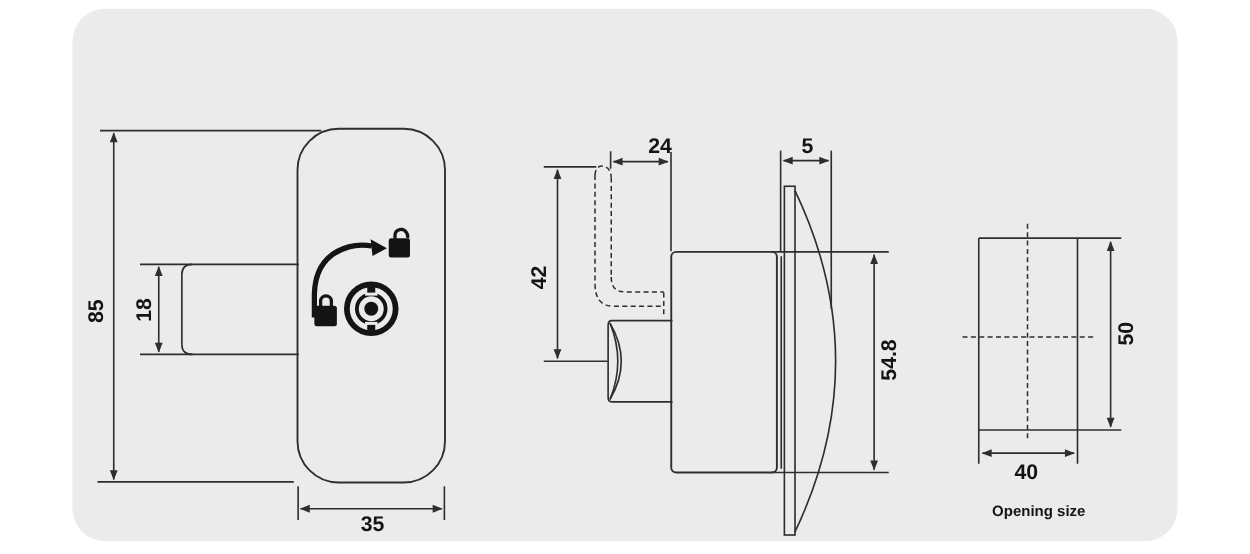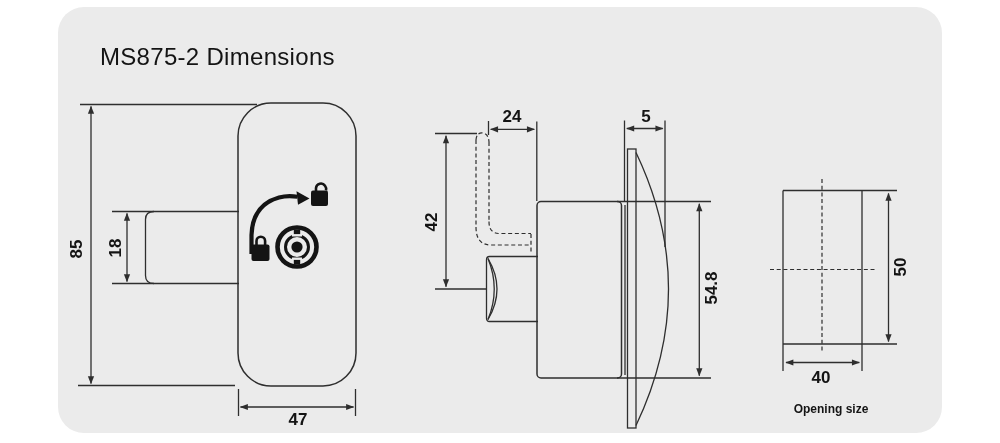--- a/index.html
+++ b/index.html
@@ -27,21 +27,20 @@
        transform:translate(-50%,-50%);white-space:nowrap;}
   .dim.v{transform:translate(-50%,-50%) rotate(-90deg);}
   .caption{position:absolute;font-size:12px;font-weight:700;color:var(--ink);
        transform:translate(-50%,-50%);white-space:nowrap;}
 </style>
 </head>
 <body>
 
 <div class="stage">
   <div class="panel"></div>
-  <div class="title">MS875-2 Dimensions</div>
 
   <svg class="drawing" viewBox="0 0 1000 443">
     <defs>
       <marker id="ah" viewBox="0 0 10 10" refX="9.2" refY="5" markerUnits="userSpaceOnUse" markerWidth="10" markerHeight="8" orient="auto-start-reverse">
         <path d="M0,1.1 L10,5 L0,8.9 z"></path>
       </marker>
     </defs>
 
     <g>
 
@@ -161,23 +160,23 @@
         <line class="ln" x1="888.5" y1="193.5" x2="888.5" y2="341.5" marker-start="url(#ah)" marker-end="url(#ah)"></line>
       </g>
       <g>
         <line class="ln" x1="786" y1="362.5" x2="859.3" y2="362.5" marker-start="url(#ah)" marker-end="url(#ah)"></line>
       </g>
     </g>
   </svg>
 
   <span class="dim v" style="left:77px;top:249px">85</span>
   <span class="dim v" style="left:116px;top:248px">18</span>
-  <span class="dim" style="left:298px;top:420px">47</span>
+  <span class="dim" style="left:298px;top:420px">35</span>
 
-  <span class="dim" style="left:512px;top:117px">24</span>
+  <span class="dim" style="left:528px;top:117px">24</span>
   <span class="dim" style="left:646px;top:117px">5</span>
   <span class="dim v" style="left:432px;top:222px">42</span>
   <span class="dim v" style="left:712px;top:288px">54.8</span>
 
   <span class="dim v" style="left:901px;top:267px">50</span>
   <span class="dim" style="left:821px;top:378px">40</span>
   <span class="caption" style="left:831px;top:409px">Opening size</span>
 </div>
 
 </body></html>

